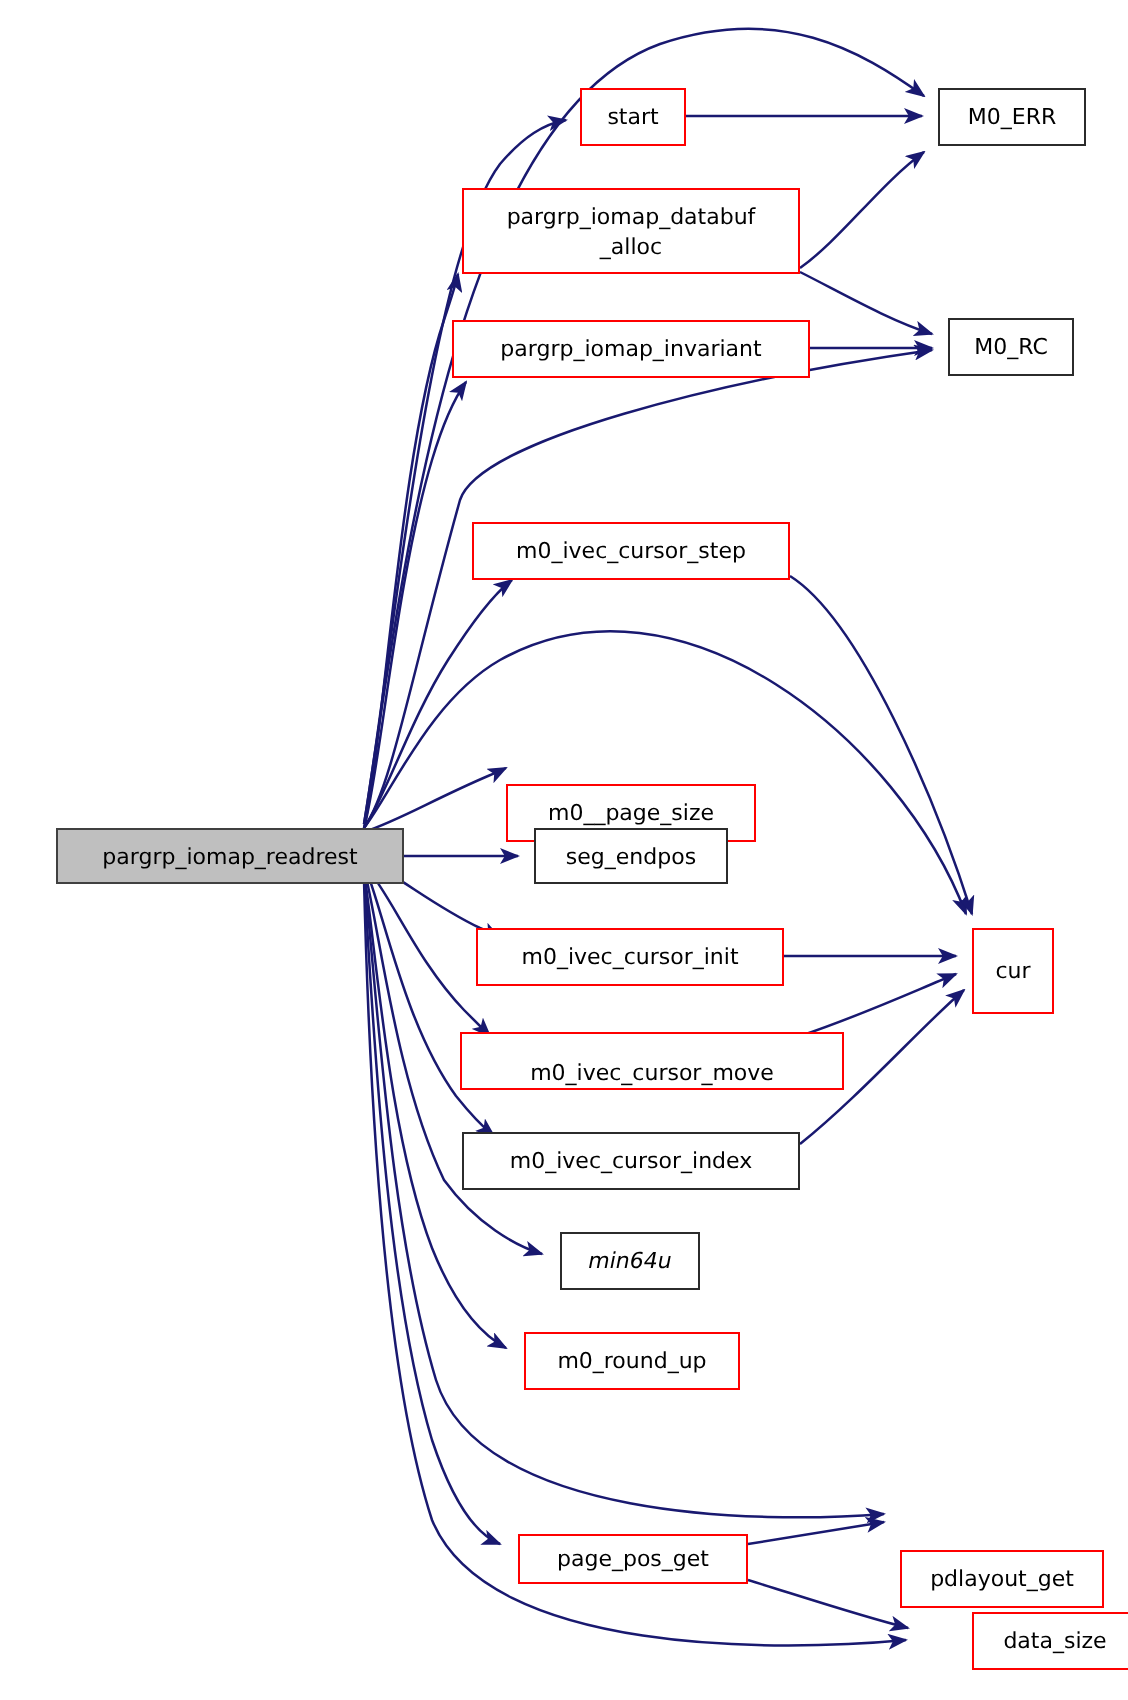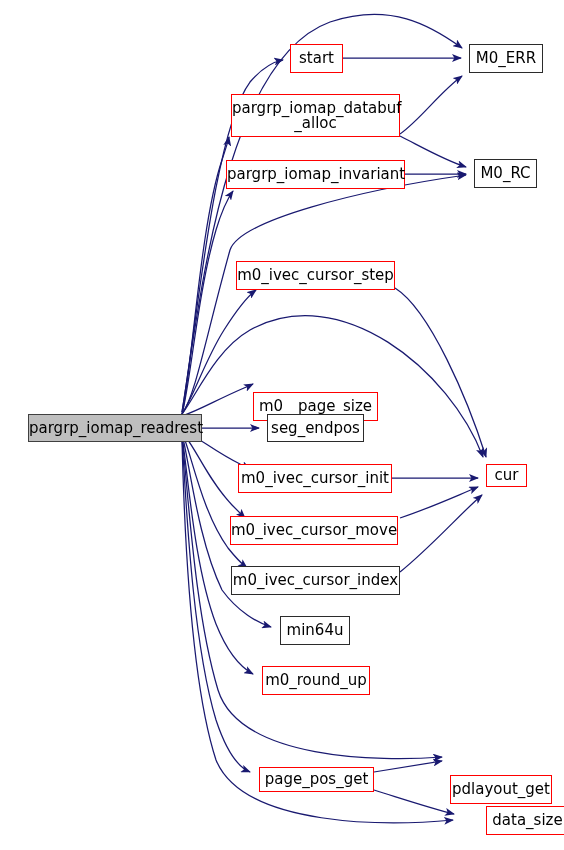--- a/index.html
+++ b/index.html
@@ -12,21 +12,21 @@
   }
   #edges{position:absolute;left:0;top:0;width:564px;height:850px;}
   .node{
     position:absolute;
     box-sizing:border-box;
     display:flex;
     align-items:center;
     justify-content:center;
     text-align:center;
     color:#000000;
-    font-size:15px;
+    font-size:11px;
     line-height:15px;
     background:#ffffff;
     white-space:pre-line;
     letter-spacing:0px;
   }
   .node.red{border:1.6px solid #ff0000;}
   .node.black{border:1.6px solid #2b2b2b;}
   .node.current{border:1.6px solid #404040;background:#bfbfbf;margin-left:22px;}
   .node .lbl{display:block;width:100%;}
 </style>
@@ -77,23 +77,23 @@
       <div class="node red" style="left: 290px; top: 44px; width: 53px; height: 29px;"><span class="lbl">start</span></div>
       <div class="node black" style="left: 469px; top: 44px; width: 74px; height: 29px;"><span class="lbl">M0_ERR</span></div>
       <div class="node red" style="left: 231px; top: 94px; width: 169px; height: 43px;"><span class="lbl">pargrp_iomap_databuf
 _alloc</span></div>
       <div class="node black" style="left: 474px; top: 159px; width: 63px; height: 29px;"><span class="lbl">M0_RC</span></div>
       <div class="node red" style="left: 226px; top: 160px; width: 179px; height: 29px;"><span class="lbl">pargrp_iomap_invariant</span></div>
       <div class="node red" style="left: 236px; top: 261px; width: 159px; height: 29px;"><span class="lbl">m0_ivec_cursor_step</span></div>
       <div class="node red" style="left: 253px; top: 364px; width: 125px; height: 29px; margin-top: 28px;"><span class="lbl">m0__page_size</span></div>
       <div class="node black" style="left: 267px; top: 414px; width: 97px; height: 28px;"><span class="lbl">seg_endpos</span></div>
       <div class="node red" style="left: 238px; top: 464px; width: 154px; height: 29px;"><span class="lbl">m0_ivec_cursor_init</span></div>
-      <div class="node red" style="left: 486px; top: 464px; width: 41px; height: 23px;"><span class="lbl">cur</span></div>
-      <div class="node red" style="left: 230px; top: 516px; width: 168px; height: 29px;"><span class="lbl">m0_ivec_cursor_move</span></div>
+      <div class="node red" style="left: 486px; top: 464px; width: 41px; height: 43px;"><span class="lbl">cur</span></div>
+      <div class="node red" style="left: 230px; top: 516px; width: 192px; height: 29px; align-items: flex-end;"><span class="lbl">m0_ivec_cursor_move</span></div>
       <div class="node black" style="left: 231px; top: 566px; width: 169px; height: 29px;"><span class="lbl">m0_ivec_cursor_index</span></div>
-      <div class="node black" style="left: 280px; top: 616px; width: 70px; height: 29px;"><span class="lbl">min64u</span></div>
+      <div class="node black" style="left: 280px; top: 616px; width: 70px; height: 29px; font-style: italic;"><span class="lbl">min64u</span></div>
       <div class="node red" style="left: 262px; top: 666px; width: 108px; height: 29px;"><span class="lbl">m0_round_up</span></div>
       <div class="node red" style="left: 450px; top: 744px; width: 102px; height: 29px; margin-top: 31px;"><span class="lbl">pdlayout_get</span></div>
       <div class="node red" style="left: 259px; top: 767px; width: 115px; height: 25px;"><span class="lbl">page_pos_get</span></div>
       <div class="node red" style="left: 462px; top: 806px; width: 83px; height: 29px; margin-left: 24px;"><span class="lbl">data_size</span></div>
     </div>
 
 </div>
 
 </body></html>

